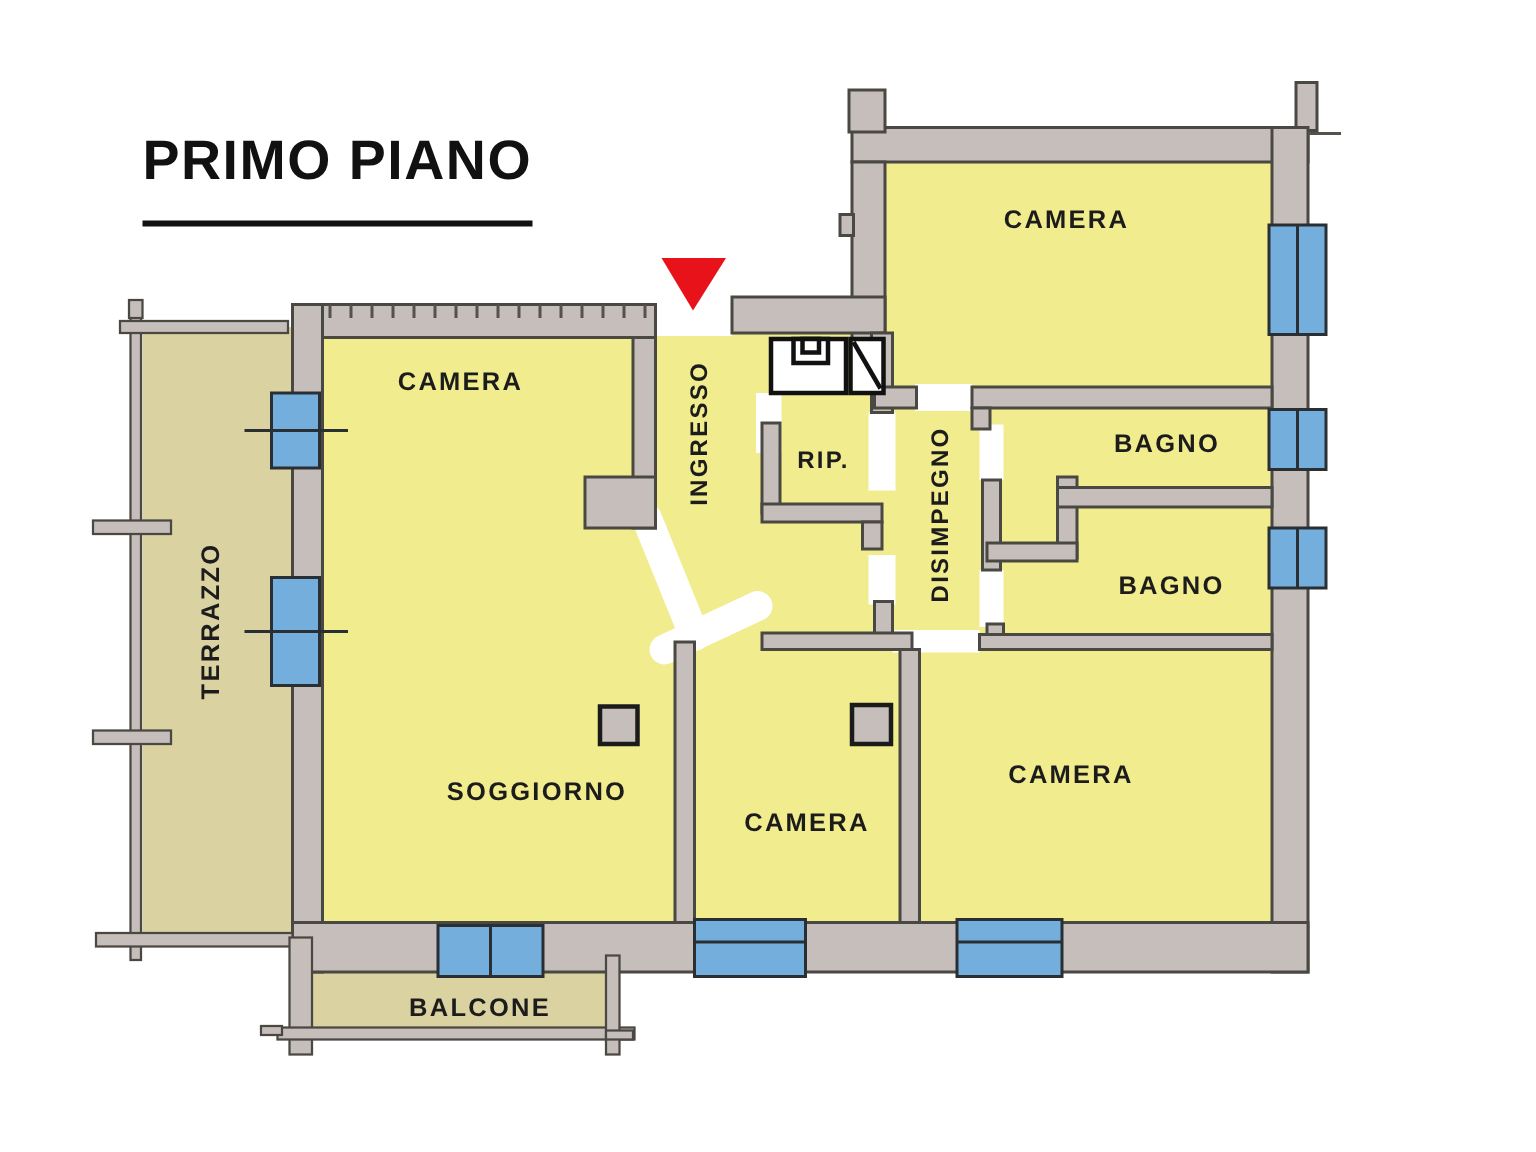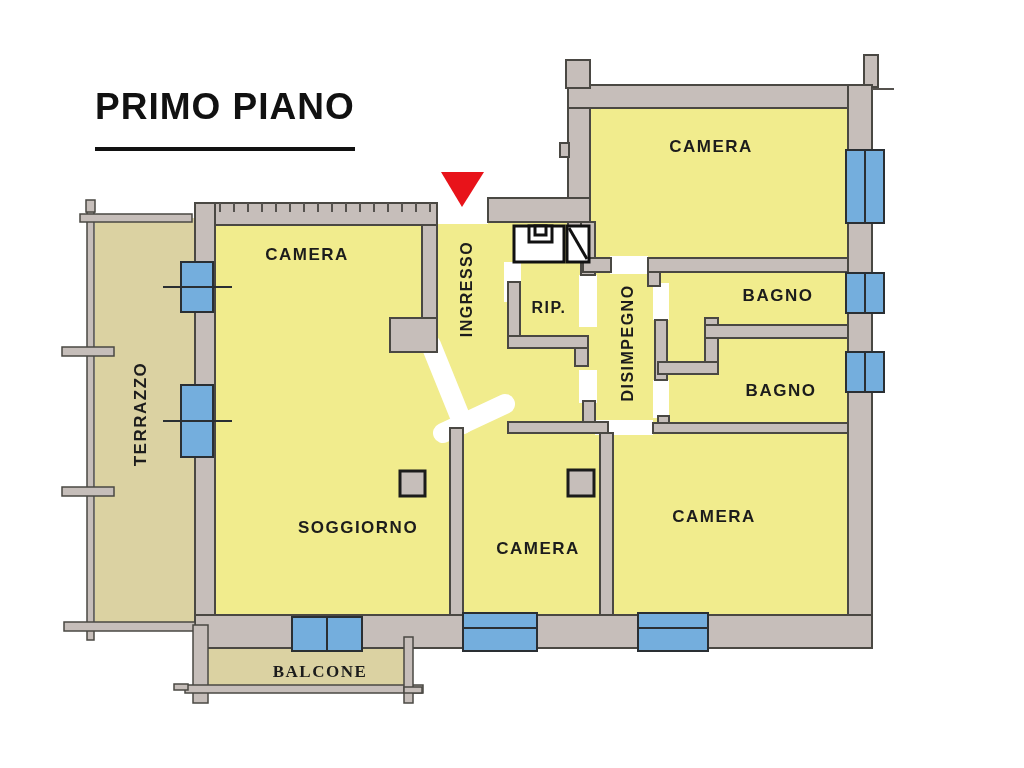--- a/index.html
+++ b/index.html
@@ -165,13 +165,13 @@
 <div class="lbl vert small" style="left:467px;top:289px;">INGRESSO</div>
 <div class="lbl small" style="left:549px;top:308px;">RIP.</div>
 <div class="lbl vert small" style="left:628px;top:343px;">DISIMPEGNO</div>
 <div class="lbl" style="left:778px;top:296px;">BAGNO</div>
 <div class="lbl" style="left:781px;top:391px;">BAGNO</div>
 <div class="lbl" style="left:711px;top:147px;">CAMERA</div>
 <div class="lbl" style="left:538px;top:549px;">CAMERA</div>
 <div class="lbl" style="left:714px;top:517px;">CAMERA</div>
 <div class="lbl" style="left:318px;top:528px;margin-left:40px;">SOGGIORNO</div>
 <div class="lbl vert" style="left:141px;top:414px;">TERRAZZO</div>
-<div class="lbl" style="left:320px;top:672px;font-family:Liberation Serif, serif;">BALCONE</div>
+<div class="lbl" style="left:320px;top:672px;">BALCONE</div>
 
 </body></html>

